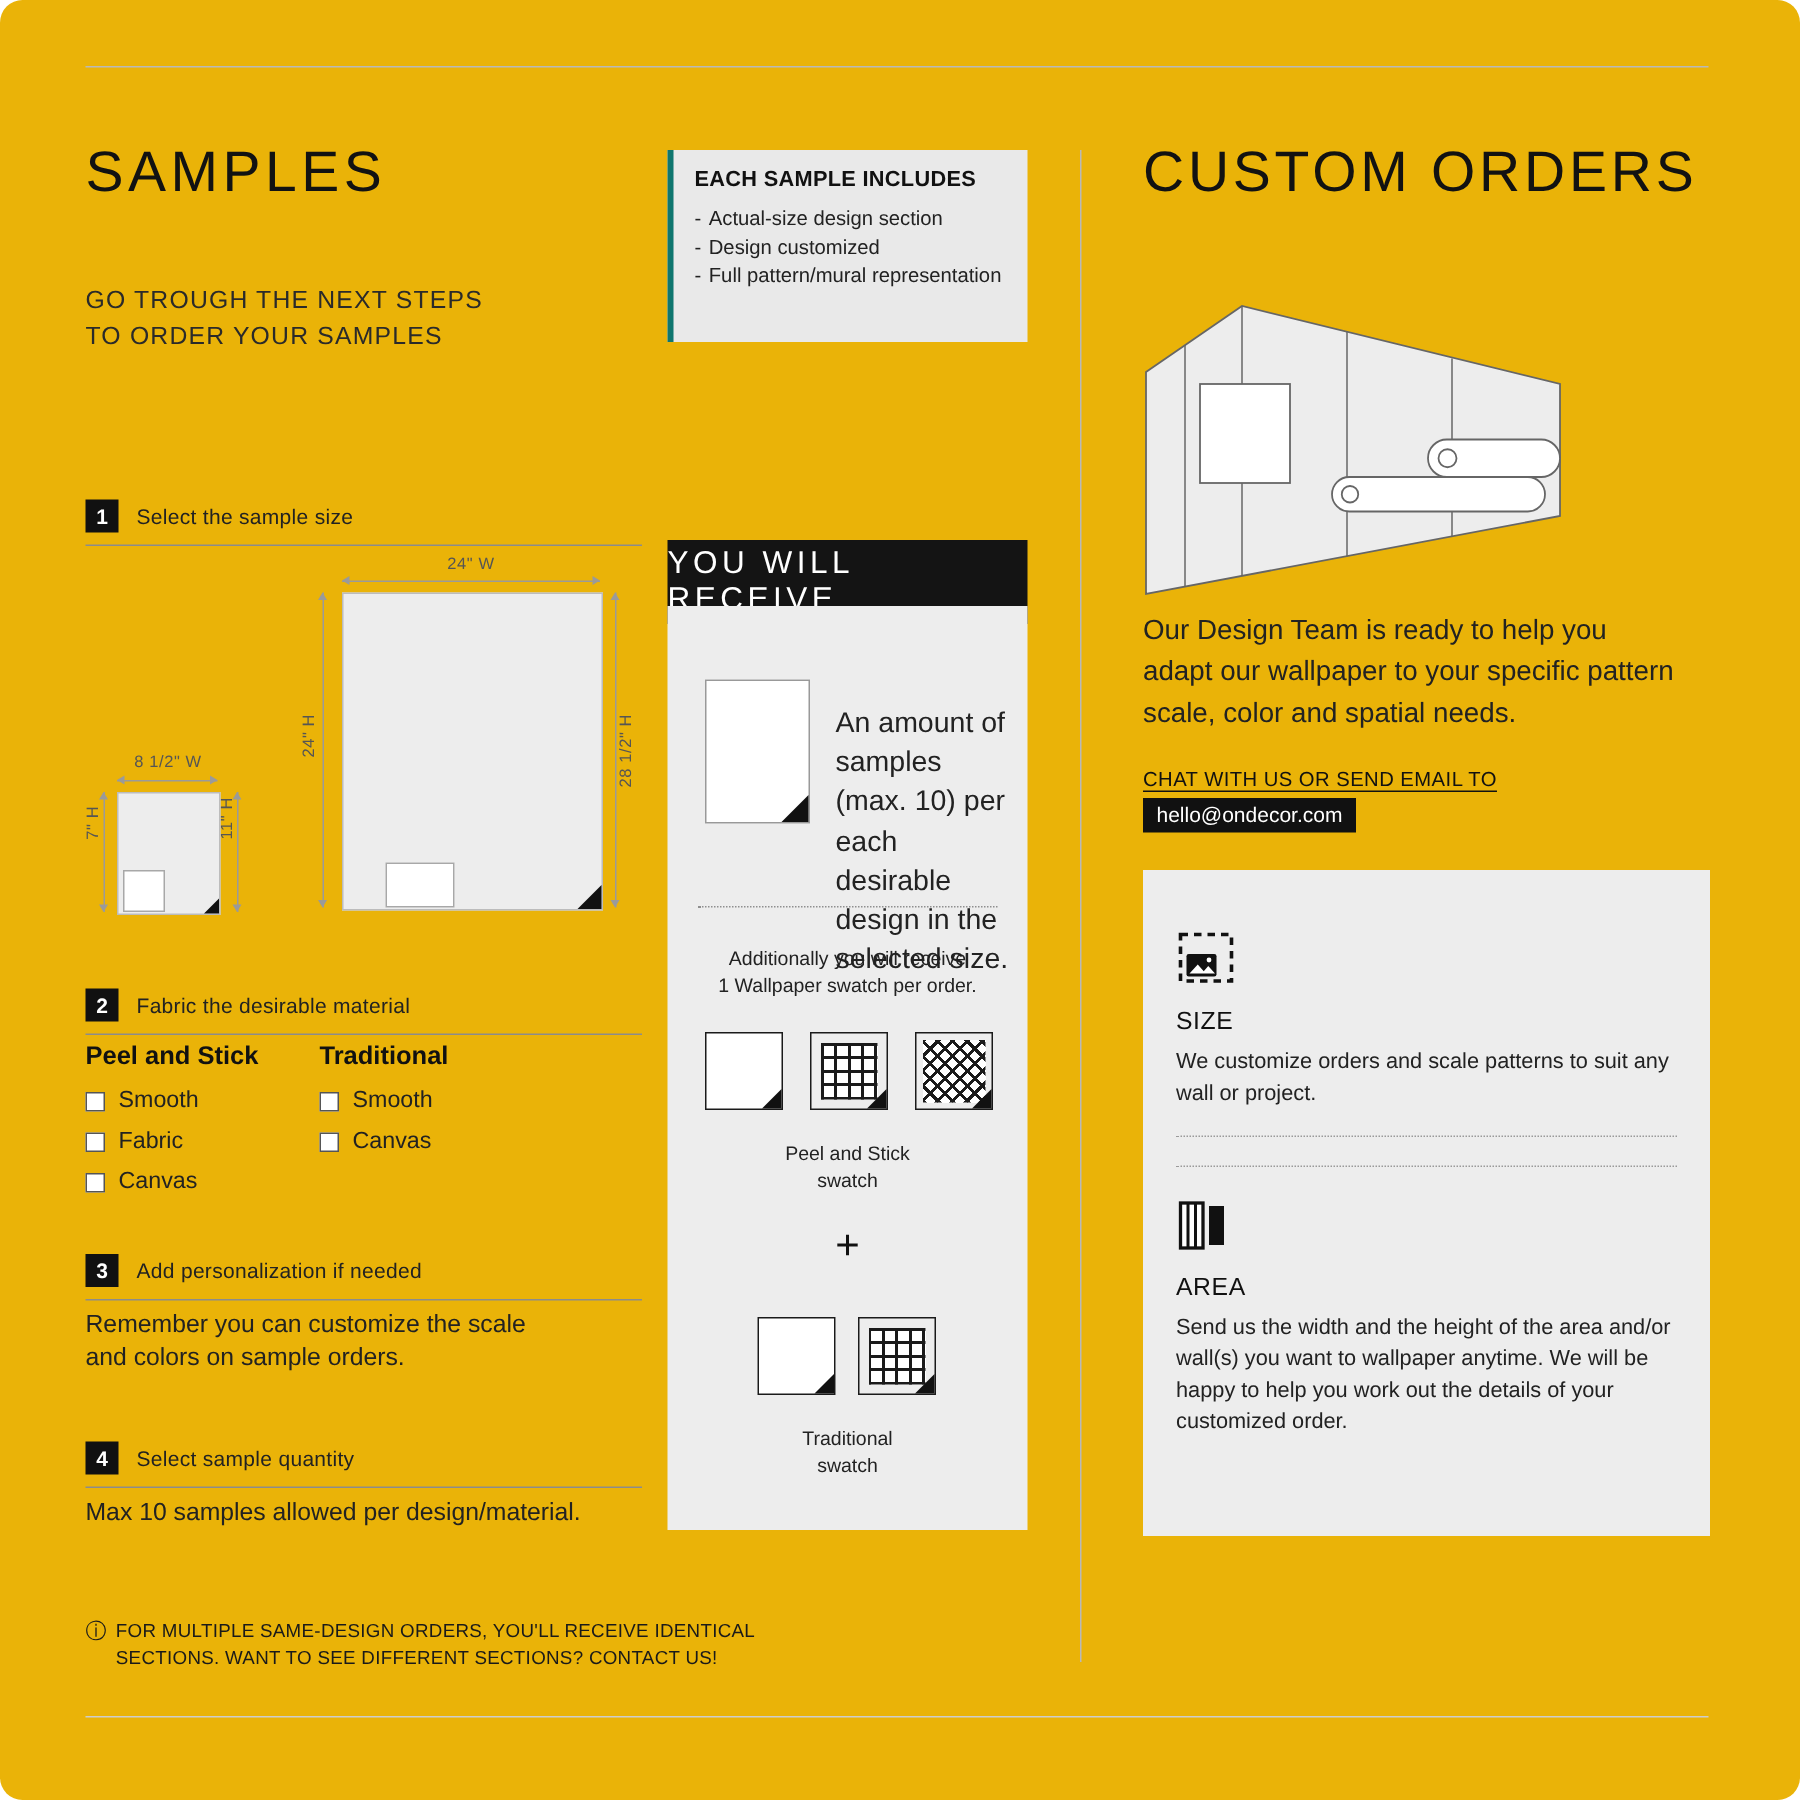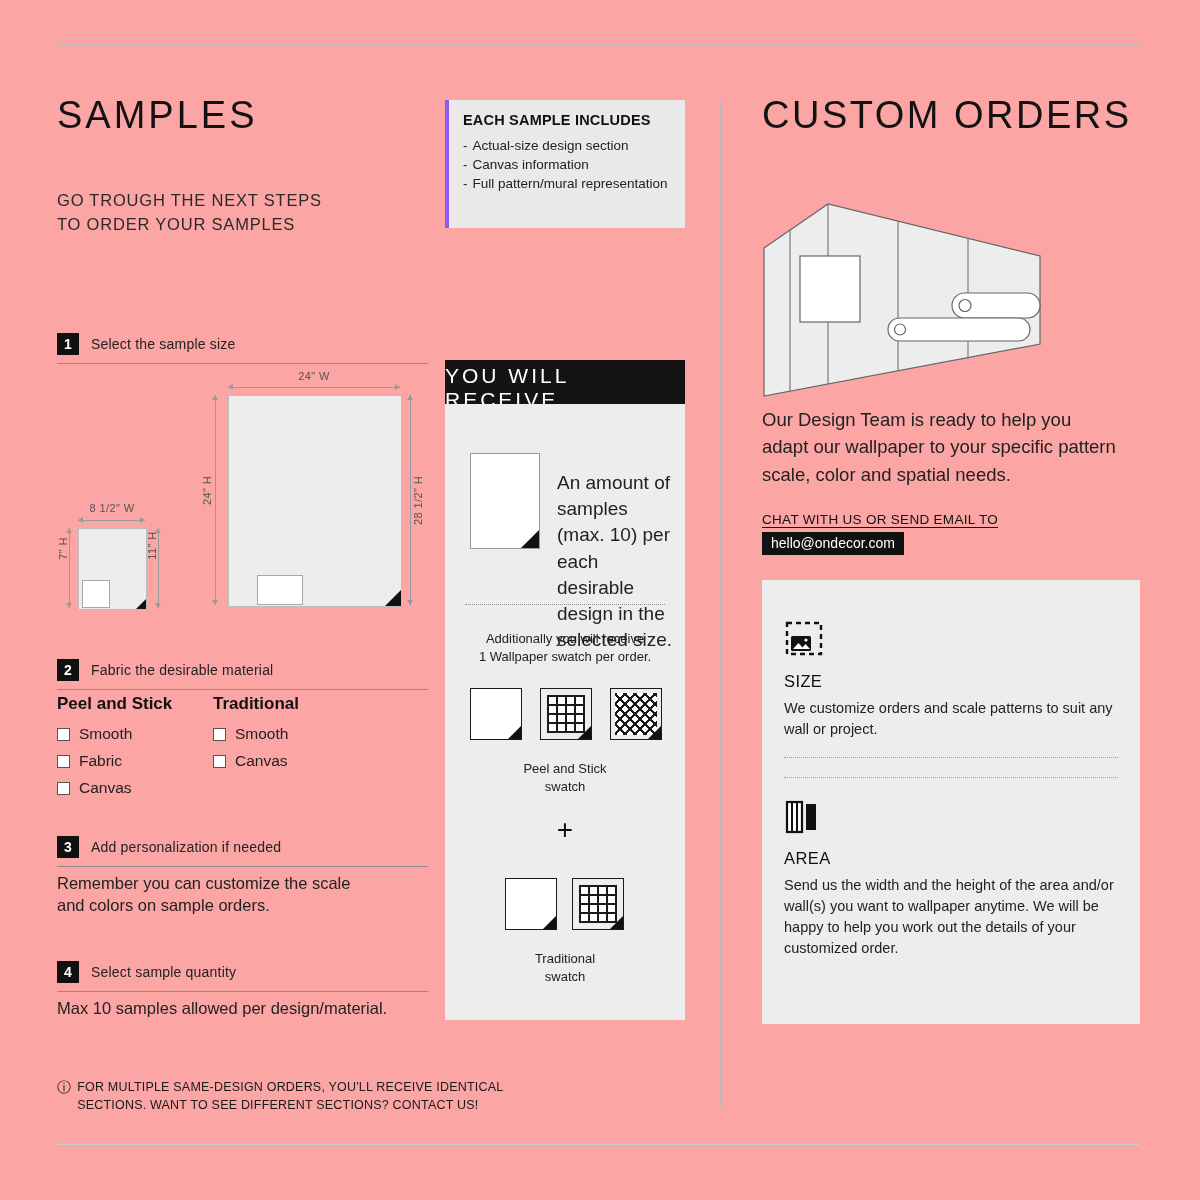--- a/index.html
+++ b/index.html
@@ -1,17 +1,17 @@
 <!DOCTYPE html>
 <html><head>
 <meta charset="utf-8">
 <style>
   html,body{margin:0;padding:0;background:#fff;}
-  .page{position:relative;width:1200px;height:1200px;background:#fca5a5;overflow:hidden;
-        font-family:"Liberation Sans", sans-serif;color:#1c1c1c;}
+  .page{position:relative;width:1200px;height:1200px;background:#eab308;overflow:hidden;
+        font-family:"Liberation Sans", sans-serif;color:#1c1c1c;border-radius:15px;}
   .pre{white-space:pre-line;}
   .rule{position:absolute;left:57px;width:1082px;height:1px;background:#b9b9b9;}
   .rule-top{top:44px;}
   .rule-bottom{top:1144px;background:#cdcdcd;}
   .divider-v{position:absolute;left:720px;top:100px;width:1px;height:1008px;background:#b9b9b9;}
 
   
   .h1{position:absolute;font-size:38px;letter-spacing:3px;font-weight:500;color:#121212;}
   .samples-title{left:57px;top:94px;}
   .custom-title{left:762px;top:94px;letter-spacing:2.5px;}
@@ -53,21 +53,21 @@
 
   .note{position:absolute;left:57px;font-size:16.5px;line-height:1.35;color:#222;}
   .note3{top:872px;} .note4{top:997px;}
 
   .footnote{position:absolute;left:57px;top:1078px;width:500px;display:flex;gap:6px;
             font-size:12.5px;line-height:1.45;letter-spacing:0.2px;color:#1a1a1a;}
   .info-glyph{font-size:14px;line-height:1.3;}
 
   
   .includes{position:absolute;left:445px;top:100px;width:240px;height:128px;box-sizing:border-box;
-            background:#e9e9e9;border-left:4px solid #8b5cf6;padding:12px 12px 12px 14px;}
+            background:#e9e9e9;border-left:4px solid #0f766e;padding:12px 12px 12px 14px;}
   .includes-title{font-size:14.5px;font-weight:700;letter-spacing:0.2px;margin-bottom:8px;color:#111;}
   .inc-item{display:flex;gap:5px;font-size:13.5px;line-height:1.42;color:#222;}
   .receive-head{position:absolute;left:445px;top:360px;width:240px;height:56px;background:#141414;color:#fff;
                 display:flex;align-items:center;justify-content:center;font-size:21px;letter-spacing:3px;}
   .receive-body{position:absolute;left:445px;top:404px;width:240px;height:616px;background:#ededed;}
   .sheet{position:absolute;left:25px;top:49px;width:68px;height:94px;background:#fff;border:1px solid #999;}
   .fold-sheet{border-bottom-width:18px;border-left-width:18px;}
   .samples-text{position:absolute;left:112px;top:66px;width:122px;font-size:19px;line-height:1.38;color:#222;}
   .dot-div{position:absolute;left:20px;top:200px;width:200px;border-top:1.5px dotted #8f8f8f;}
   .additional-text{position:absolute;left:10px;top:226px;width:220px;text-align:center;font-size:13px;line-height:1.4;color:#222;}
@@ -196,21 +196,21 @@
   </div>
 
   <div class="includes">
     <div class="includes-title">EACH SAMPLE INCLUDES</div>
     <div class="inc-item">
       <span>-</span>
       <span>Actual-size design section</span>
     </div>
     <div class="inc-item">
       <span>-</span>
-      <span>Canvas information</span>
+      <span>Design customized</span>
     </div>
     <div class="inc-item">
       <span>-</span>
       <span>Full pattern/mural representation</span>
     </div>
   </div>
 
   <div class="receive-head">YOU WILL RECEIVE</div>
 
   <div class="receive-body">

